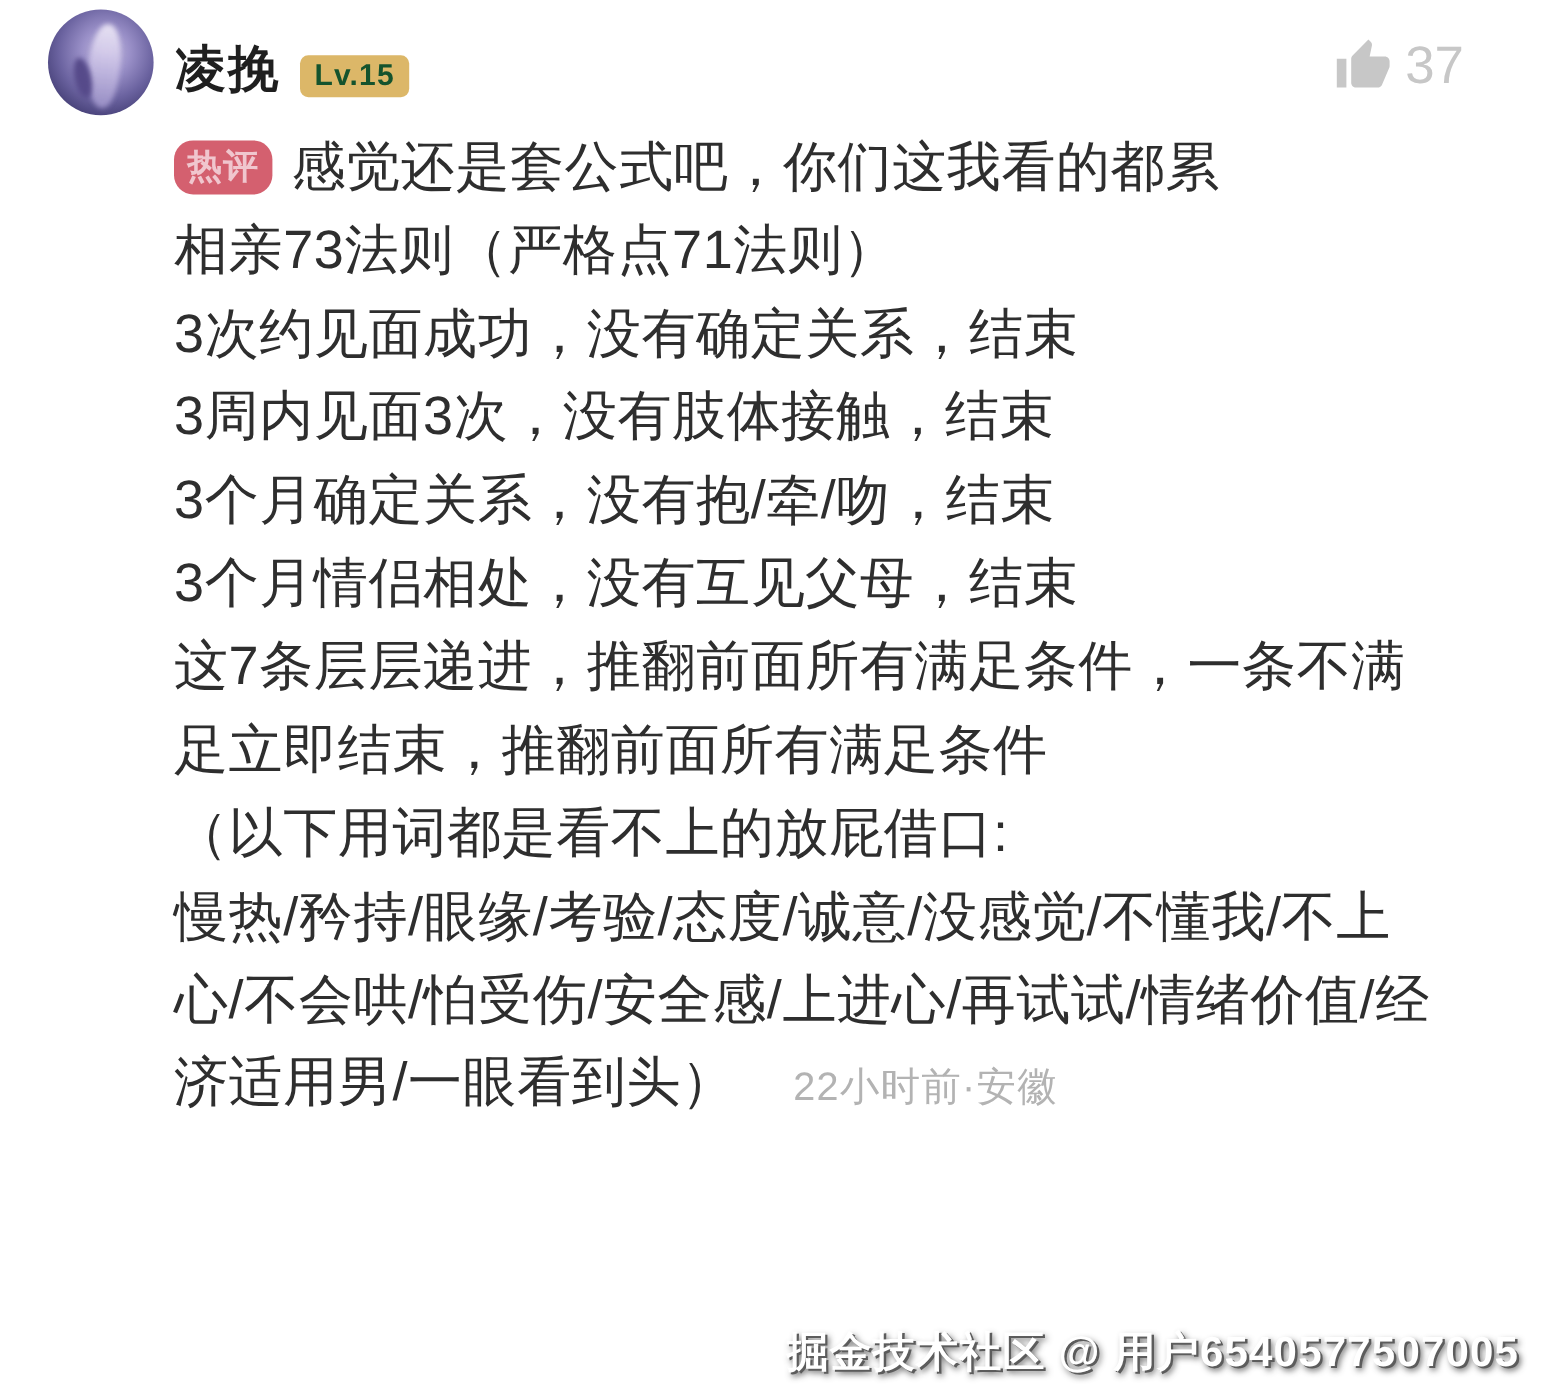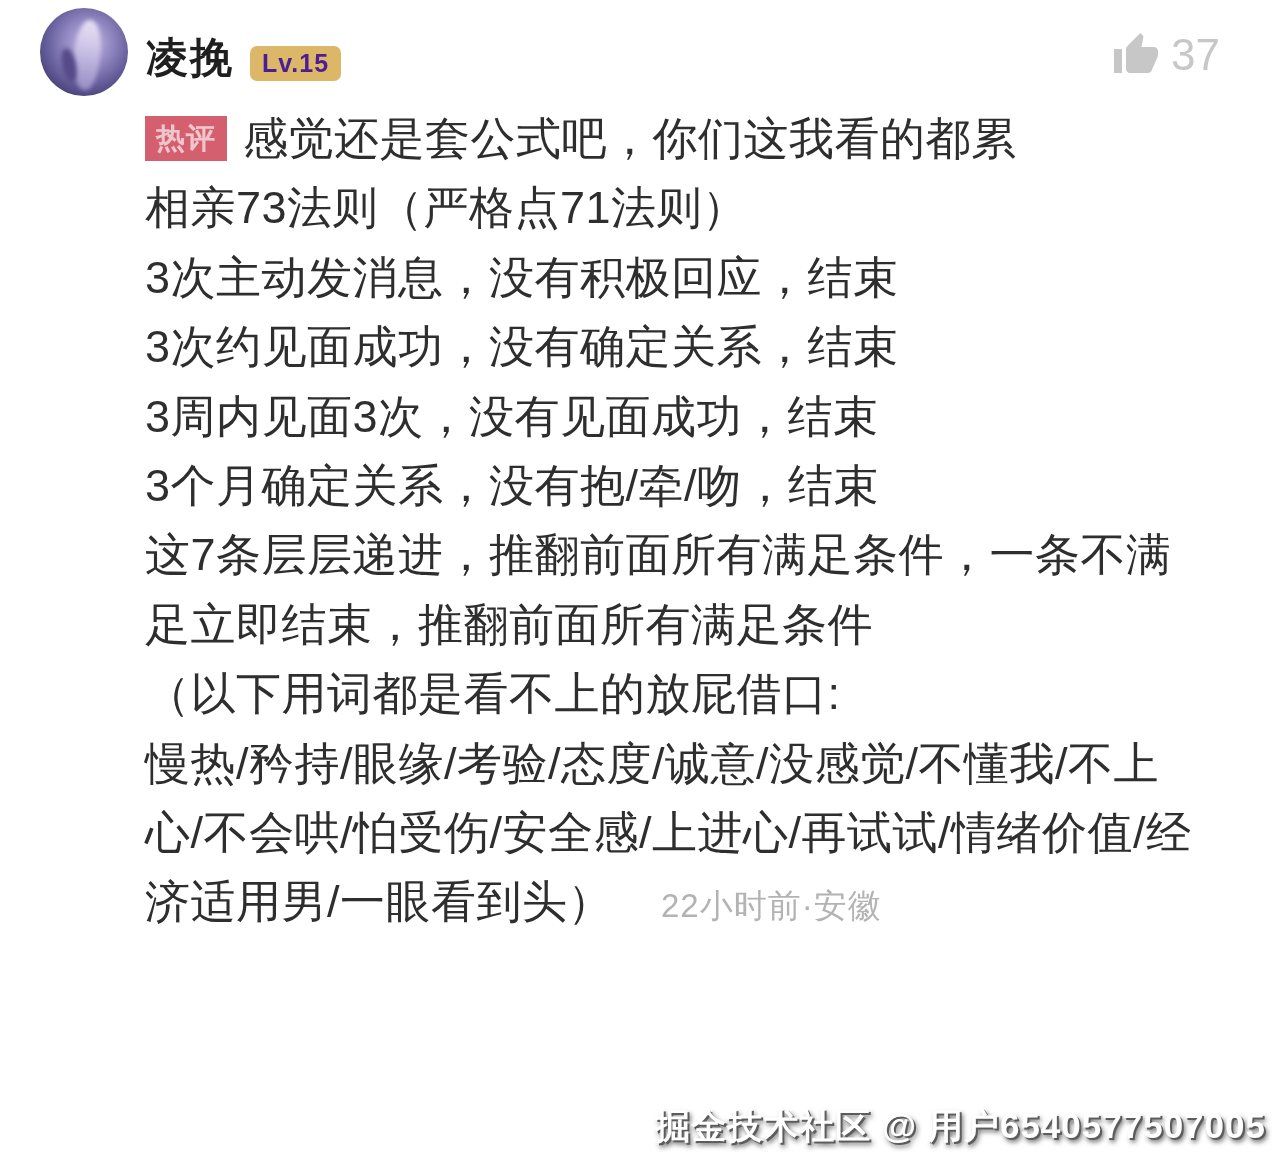--- a/index.html
+++ b/index.html
@@ -48,21 +48,21 @@
     left: 146px; top: 30px;
     font-size: 42px;
     font-weight: 700;
     color: #1f1f1f;
     letter-spacing: 2px;
   }
   .level-badge {
     position: absolute;
     left: 250px; top: 46px;
     background: #dcb768;
-    color: #4c1d95;
+    color: #14532d;
     font-size: 25px;
     font-weight: 700;
     padding: 3px 12px;
     border-radius: 7px;
     letter-spacing: 1px;
   }
   .like {
     position: absolute;
     right: 64px; top: 30px;
     display: flex;
@@ -87,21 +87,21 @@
   }
   .line { white-space: nowrap; }
   .hot-tag {
     display: inline-block;
     background: #d4606f;
     color: #f0c6ce;
     font-size: 29px;
     font-weight: 700;
     line-height: 1;
     padding: 8px 11px;
-    border-radius: 0;
+    border-radius: 16px;
     margin-right: 16px;
     vertical-align: 6px;
     letter-spacing: 1px;
   }
   .timestamp {
     font-size: 33px;
     color: #b3b3b3;
     margin-left: 48px;
     letter-spacing: 1px;
   }
@@ -134,24 +134,24 @@
       </svg>
     </span>
     <span class="like-count">37</span>
   </div>
 
   <div class="body">
     <div class="line">
       <span class="hot-tag">热评</span><span>感觉还是套公式吧，你们这我看的都累</span>
     </div>
     <div class="line">相亲73法则（严格点71法则）</div>
-    <div class="line">3次主动发消息，没有积极回应，结束</div>
     <div class="line">3次约见面成功，没有确定关系，结束</div>
-    <div class="line">3周内见面3次，没有见面成功，结束</div>
+    <div class="line">3周内见面3次，没有肢体接触，结束</div>
     <div class="line">3个月确定关系，没有抱/牵/吻，结束</div>
+    <div class="line">3个月情侣相处，没有互见父母，结束</div>
     <div class="line">这7条层层递进，推翻前面所有满足条件，一条不满</div>
     <div class="line">足立即结束，推翻前面所有满足条件</div>
     <div class="line">（以下用词都是看不上的放屁借口:</div>
     <div class="line">慢热/矜持/眼缘/考验/态度/诚意/没感觉/不懂我/不上</div>
     <div class="line">心/不会哄/怕受伤/安全感/上进心/再试试/情绪价值/经</div>
     <div class="line">
       <span>济适用男/一眼看到头）</span><span class="timestamp">22小时前·安徽</span>
     </div>
   </div>
 

